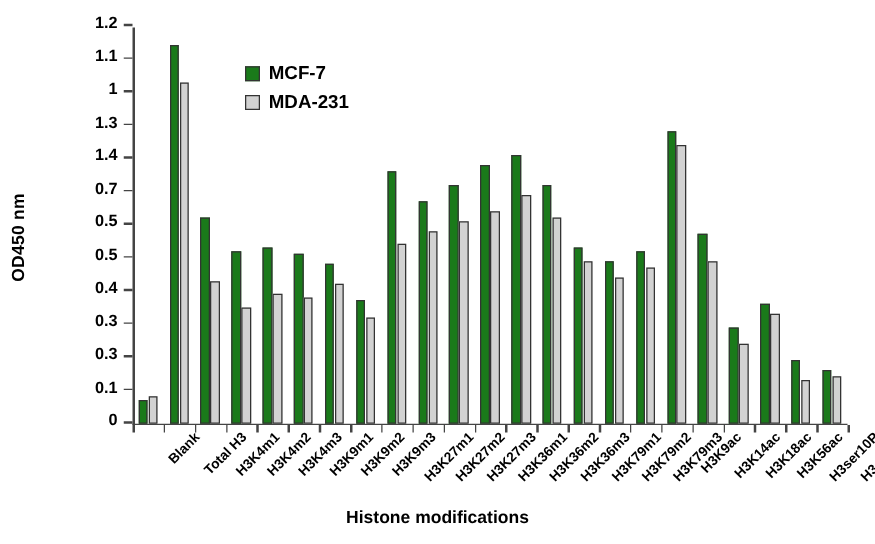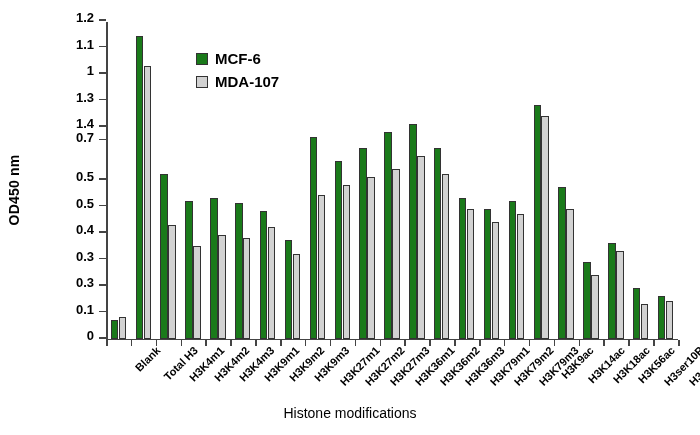--- a/index.html
+++ b/index.html
@@ -110,21 +110,21 @@
   }
 
   
   .x-axis-title {
     position: absolute;
     left: 0;
     top: 405px;
     width: 700px;
     text-align: center;
     font-size: 14px;
-    font-weight: normal;
+    font-weight: bold;
     color: #000000;
   }
 
   
   .legend {
     position: absolute;
     left: 196px;
     top: 50px;
   }
   .legend-row {
@@ -172,21 +172,21 @@
         </div>
         <div class="y-tick" style="bottom: 107.5px;">
           <span class="y-tick-label">0.4</span>
         </div>
         <div class="y-tick" style="bottom: 134px; text-align: center;">
           <span class="y-tick-label">0.5</span>
         </div>
         <div class="y-tick" style="bottom: 160.5px;">
           <span class="y-tick-label">0.5</span>
         </div>
-        <div class="y-tick" style="bottom: 200px;">
+        <div class="y-tick" style="bottom: 187px;">
           <span class="y-tick-label">0.7</span>
         </div>
         <div class="y-tick" style="bottom: 213.5px;">
           <span class="y-tick-label">1.4</span>
         </div>
         <div class="y-tick" style="bottom: 240px;">
           <span class="y-tick-label">1.3</span>
         </div>
         <div class="y-tick" style="bottom: 266.5px;">
           <span class="y-tick-label">1</span>
@@ -298,21 +298,21 @@
       <div class="x-label" style="left: 621.826px;">H3K56ac</div>
       <div class="x-label" style="left: 646.696px;">H3ser10P</div>
       <div class="x-label" style="left: 671.565px;">H3ser28P</div>
     </div>
 
   <div class="x-axis-title">Histone modifications</div>
 
   <div class="legend">
     <div class="legend-row">
       <span class="legend-swatch mcf7"></span>
-      <span class="legend-label">MCF-6</span>
+      <span class="legend-label">MCF-7</span>
     </div>
     <div class="legend-row">
       <span class="legend-swatch mda231"></span>
-      <span class="legend-label">MDA-107</span>
+      <span class="legend-label">MDA-231</span>
     </div>
   </div>
 
 </div>
 
 </body></html>

